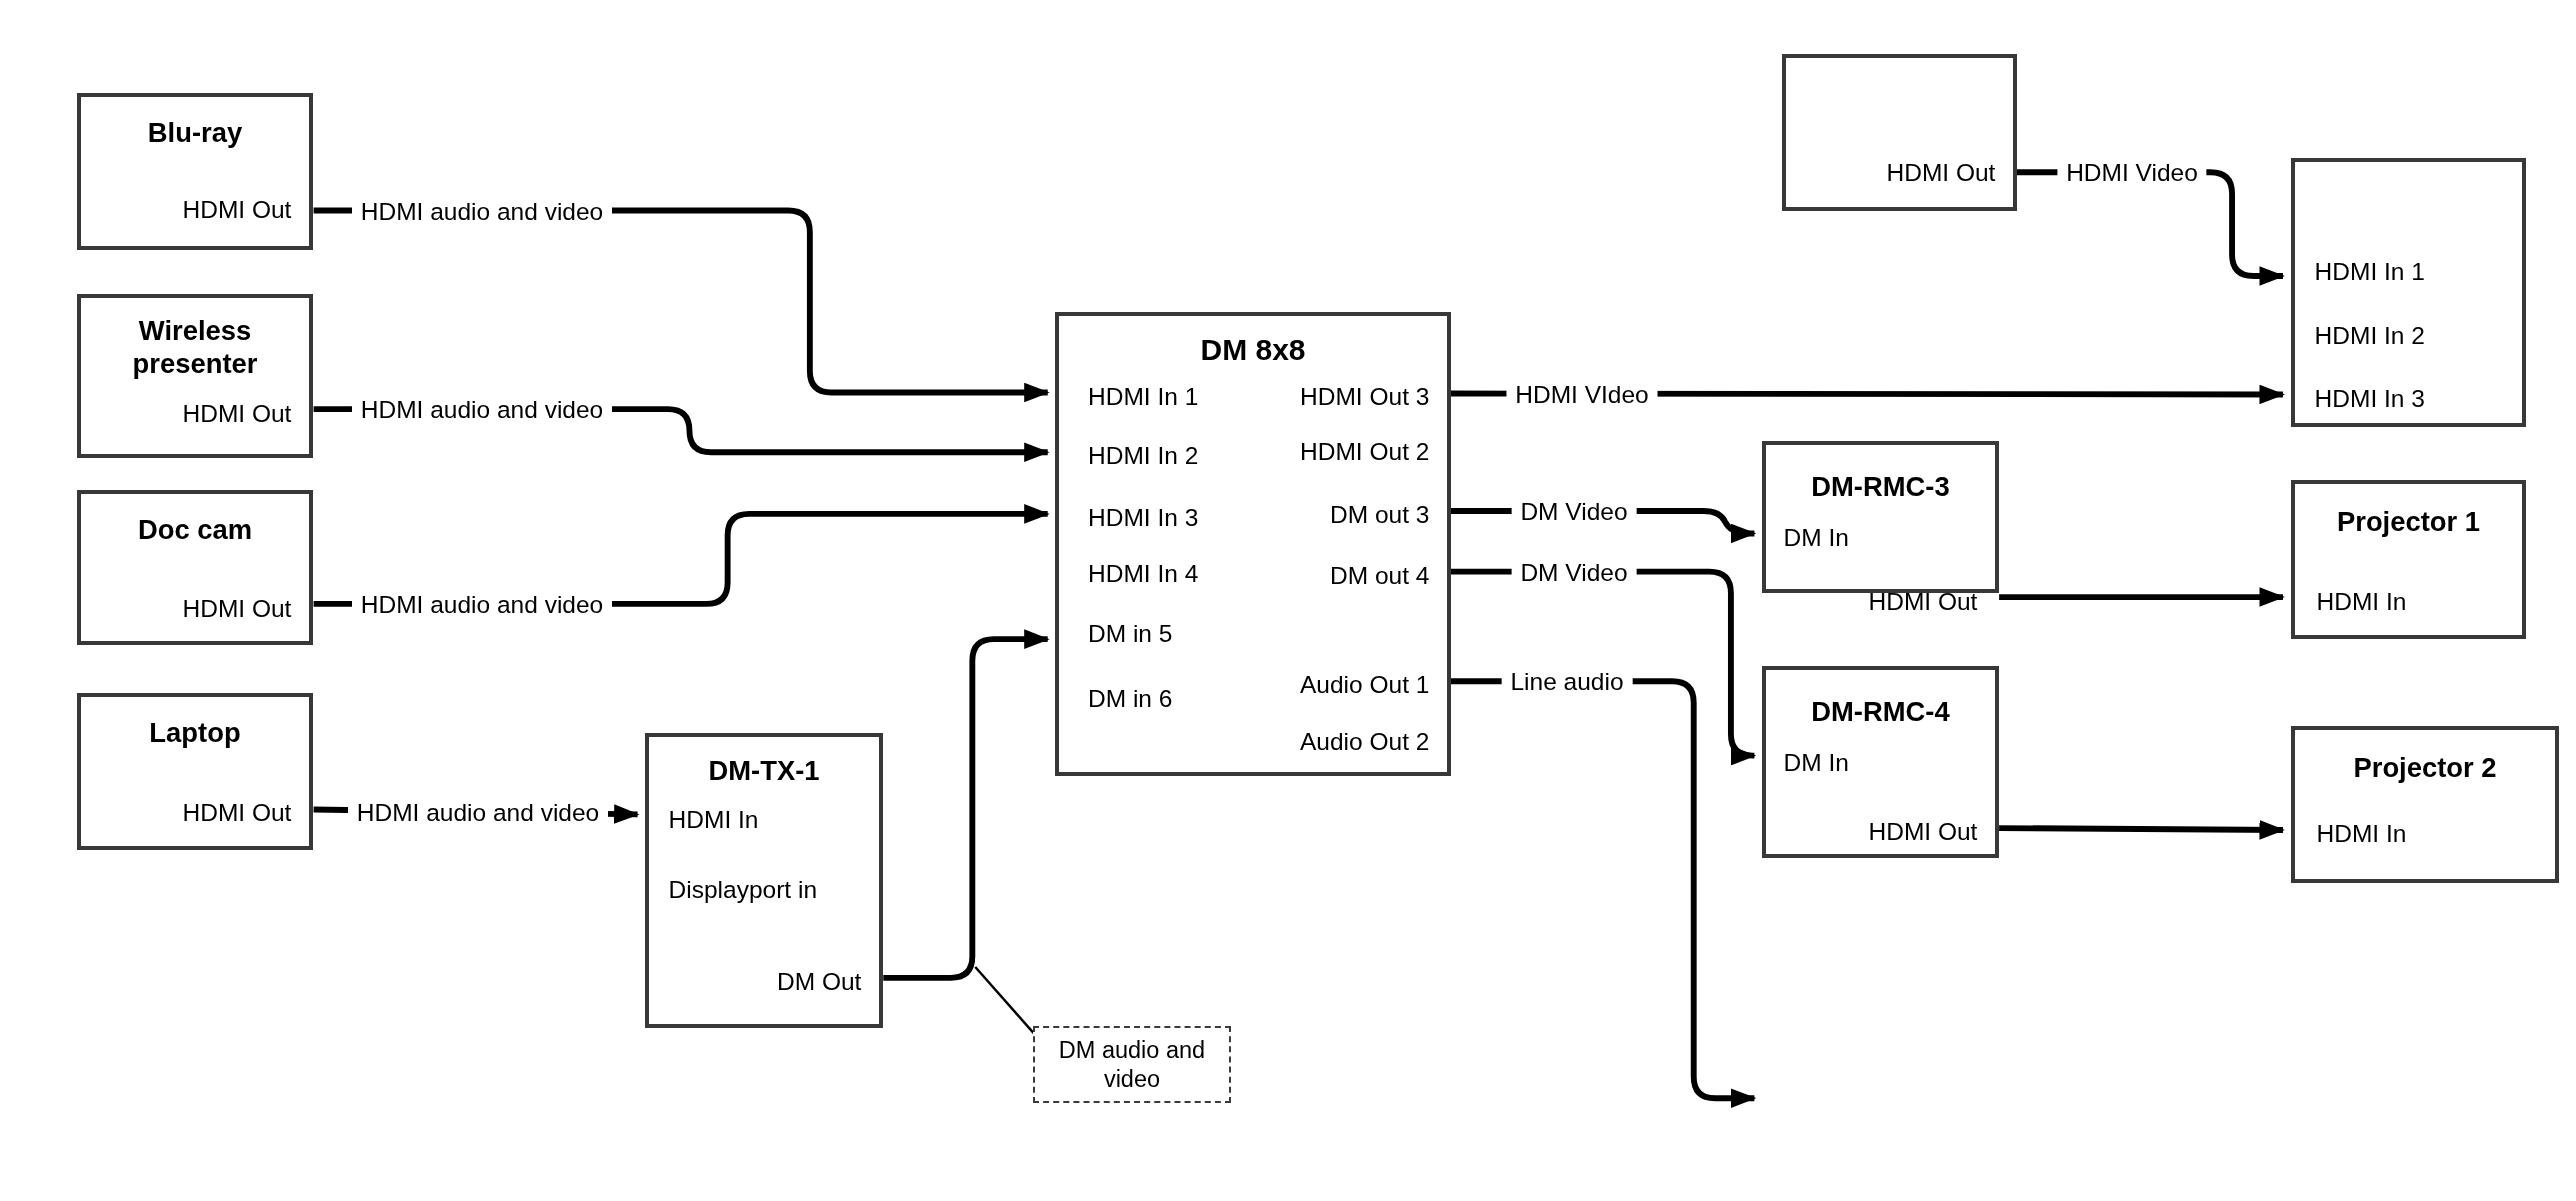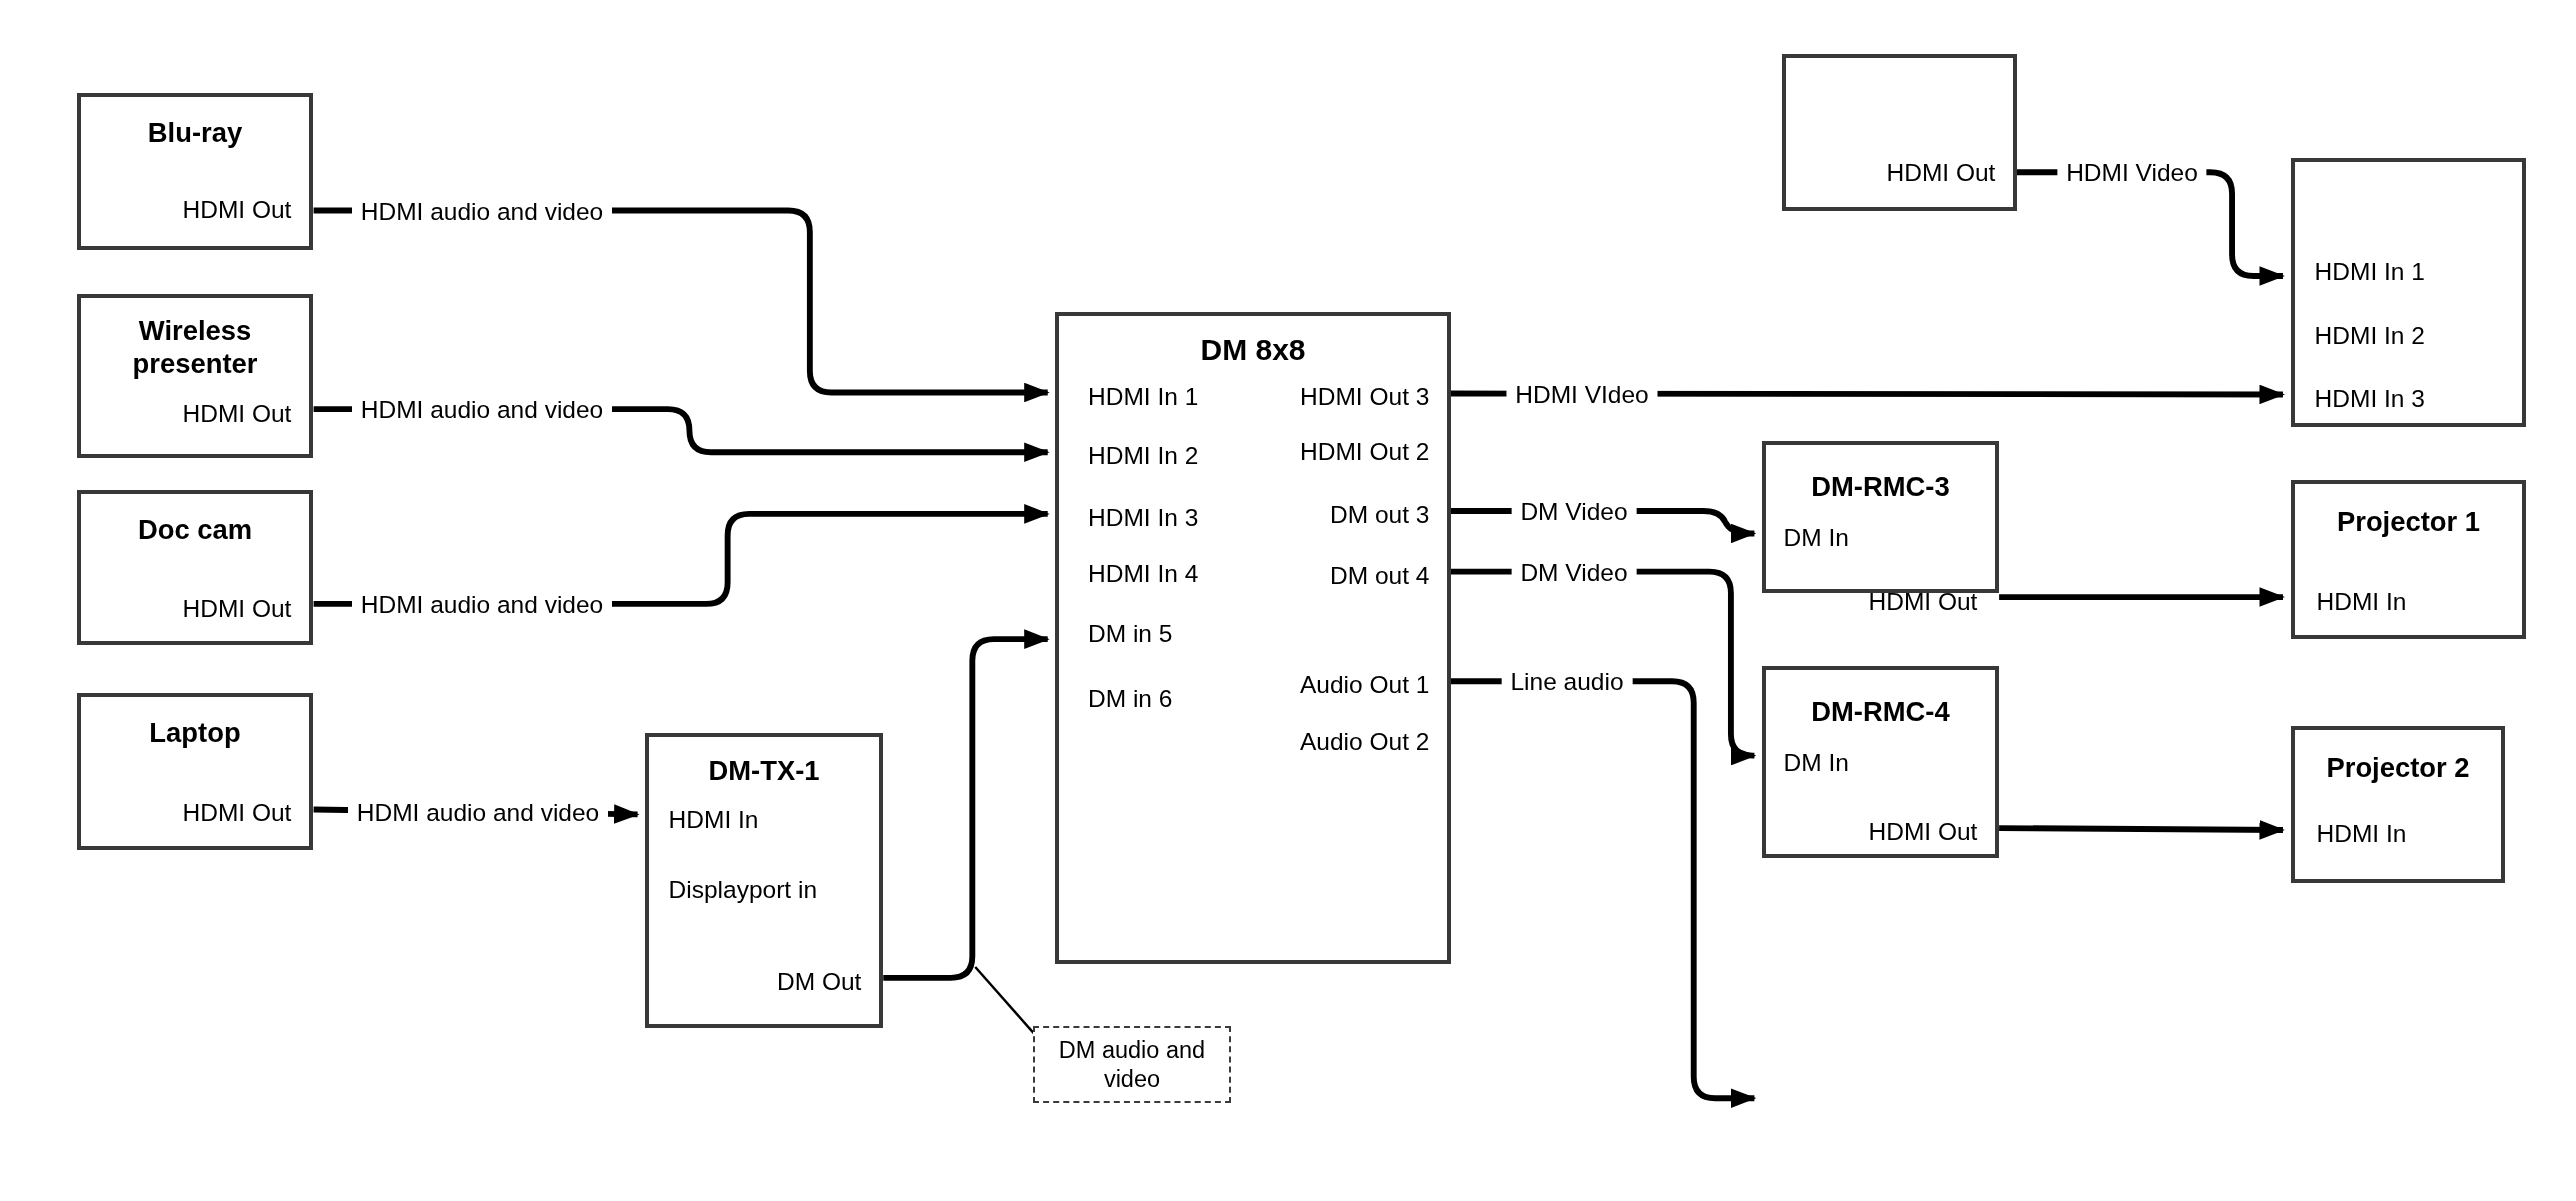--- a/index.html
+++ b/index.html
@@ -82,21 +82,21 @@
     <div class="port pright" style="top:100px">HDMI Out</div>
   </div>
 
   <div class="node" style="left:645px;top:733px;width:238px;height:295px">
     <div class="node-title" style="top:16.6px">DM-TX-1</div>
     <div class="port pleft" style="left:19.6px;top:67px">HDMI In</div>
     <div class="port pleft" style="left:19.6px;top:137px">Displayport in</div>
     <div class="port pright" style="top:229px">DM Out</div>
   </div>
 
-  <div class="node" style="left:1055px;top:312px;width:396px;height:652px">
+  <div class="node" style="left:1055px;top:312px;width:396px;height:464px">
     <div class="node-title big" style="top:15.7px">DM 8x8</div>
     <div class="port pleft" style="left:29px;top:65px">HDMI In 1</div>
     <div class="port pleft" style="left:29px;top:124px">HDMI In 2</div>
     <div class="port pleft" style="left:29px;top:186px">HDMI In 3</div>
     <div class="port pleft" style="left:29px;top:242px">HDMI In 4</div>
     <div class="port pleft" style="left:29px;top:302px">DM in 5</div>
     <div class="port pleft" style="left:29px;top:367px">DM in 6</div>
     <div class="port pright" style="top:65px">HDMI Out 3</div>
     <div class="port pright" style="top:120px">HDMI Out 2</div>
     <div class="port pright" style="top:183px">DM out 3</div>
@@ -125,21 +125,21 @@
     <div class="node-title" style="top:20.6px">Projector 1</div>
     <div class="port pleft" style="left:21.5px;top:102px">HDMI In</div>
   </div>
 
   <div class="node" style="left:1762px;top:666px;width:237px;height:192px">
     <div class="node-title" style="top:24.5px">DM-RMC-4</div>
     <div class="port pleft" style="left:17.6px;top:77px">DM In</div>
     <div class="port pright" style="top:146px">HDMI Out</div>
   </div>
 
-  <div class="node" style="left:2291px;top:726px;width:214px;height:157px">
+  <div class="node" style="left:2291px;top:726px;width:268px;height:157px">
     <div class="node-title" style="top:20.6px">Projector 2</div>
     <div class="port pleft" style="left:21.5px;top:88px">HDMI In</div>
   </div>
 
 
   <div class="callout" style="left:1033px;top:1026px;width:198px;height:77px">DM audio and
 video</div>
 
   <div class="conn-label" style="left:482px;top:211px">HDMI audio and video</div>
   <div class="conn-label" style="left:482px;top:409px">HDMI audio and video</div>

